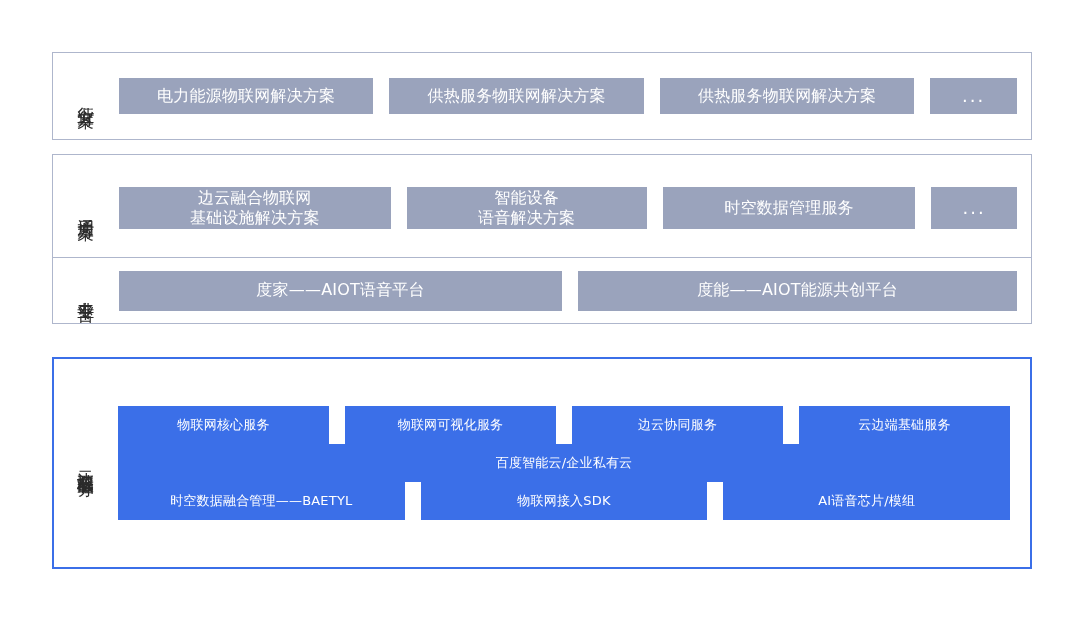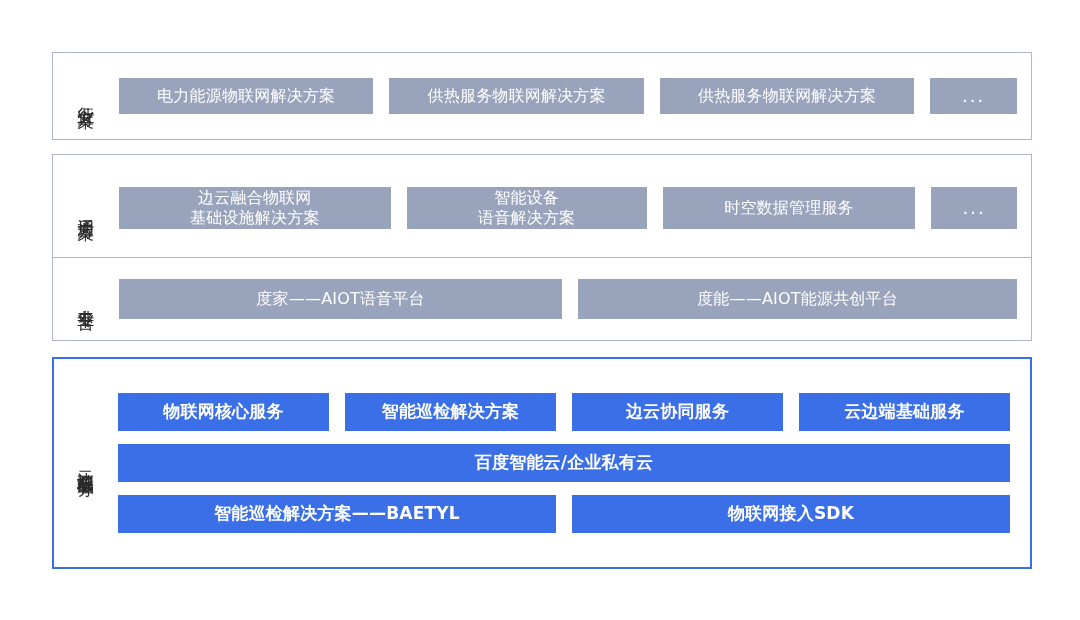--- a/index.html
+++ b/index.html
@@ -66,34 +66,33 @@
     padding: 0 14px 0 0;
     box-sizing: border-box;
   }
   .boxrow {
     display: flex;
     flex-direction: row;
     align-items: stretch;
     gap: 16px;
   }
   .boxrow + .boxrow {
-    margin-top: 13px;
   }
 
   
   .box {
     display: flex;
     align-items: center;
     justify-content: center;
     text-align: center;
     color: #ffffff;
-    font-size: 17px;
+    font-size: 13px;
     line-height: 1.28;
     letter-spacing: 0.2px;
-    font-weight: 700;
+    font-weight: 400;
     font-family: "DejaVu Sans", "Liberation Sans", sans-serif;
     box-sizing: border-box;
     padding: 4px 6px;
     white-space: pre-line;
   }
   .box.gray {
     background: #9aa3bc;
     font-weight: 400;
     font-size: 16px;
   }
@@ -102,21 +101,21 @@
   }
   .box.ellipsis {
     font-size: 18px;
     letter-spacing: 2px;
     font-weight: 400;
   }
 
   
   #sec-industry      { top: 52px;  height: 88px; }
   #sec-general       { top: 154px; height: 108px; }
-  #sec-platform      { top: 257px; height: 84px; }
+  #sec-platform      { top: 257px; height: 67px; }
   #sec-foundation    { top: 357px; height: 212px; }
 
   #sec-industry   .box { height: 36px; }
   #sec-general    .box { height: 42px; }
   #sec-platform   .box { height: 40px; }
   #sec-foundation .box { height: 38px; }
 
   #sec-foundation .vlabel { flex: 0 0 64px; width: 64px; }
   #sec-foundation .vlabel-text { font-size: 17px; line-height: 1.30; }
   #sec-foundation .content { padding-right: 20px; }
@@ -169,30 +168,31 @@
   </div>
 
   <div class="section accent" id="sec-foundation">
     <div class="vlabel">
       <span class="vlabel-text">云边端基础服务</span>
     </div>
     <div class="content">
 
       <div class="boxrow">
         <div class="box blue" style="flex:196 1 0">物联网核心服务</div>
-        <div class="box blue" style="flex:196 1 0">智能巡检解决方案</div>
+        <div class="box blue" style="flex:196 1 0">物联网可视化服务</div>
         <div class="box blue" style="flex:196 1 0">边云协同服务</div>
         <div class="box blue" style="flex:196 1 0">云边端基础服务</div>
       </div>
 
       <div class="boxrow">
         <div class="box blue" style="flex:856 1 0">百度智能云/企业私有云</div>
       </div>
 
       <div class="boxrow">
-        <div class="box blue" style="flex:274 1 0">智能巡检解决方案——BAETYL</div>
+        <div class="box blue" style="flex:274 1 0">时空数据融合管理——BAETYL</div>
         <div class="box blue" style="flex:274 1 0">物联网接入SDK</div>
+        <div class="box blue" style="flex:274 1 0">AI语音芯片/模组</div>
       </div>
 
     </div>
   </div>
 
 </div>
 
 </body></html>

